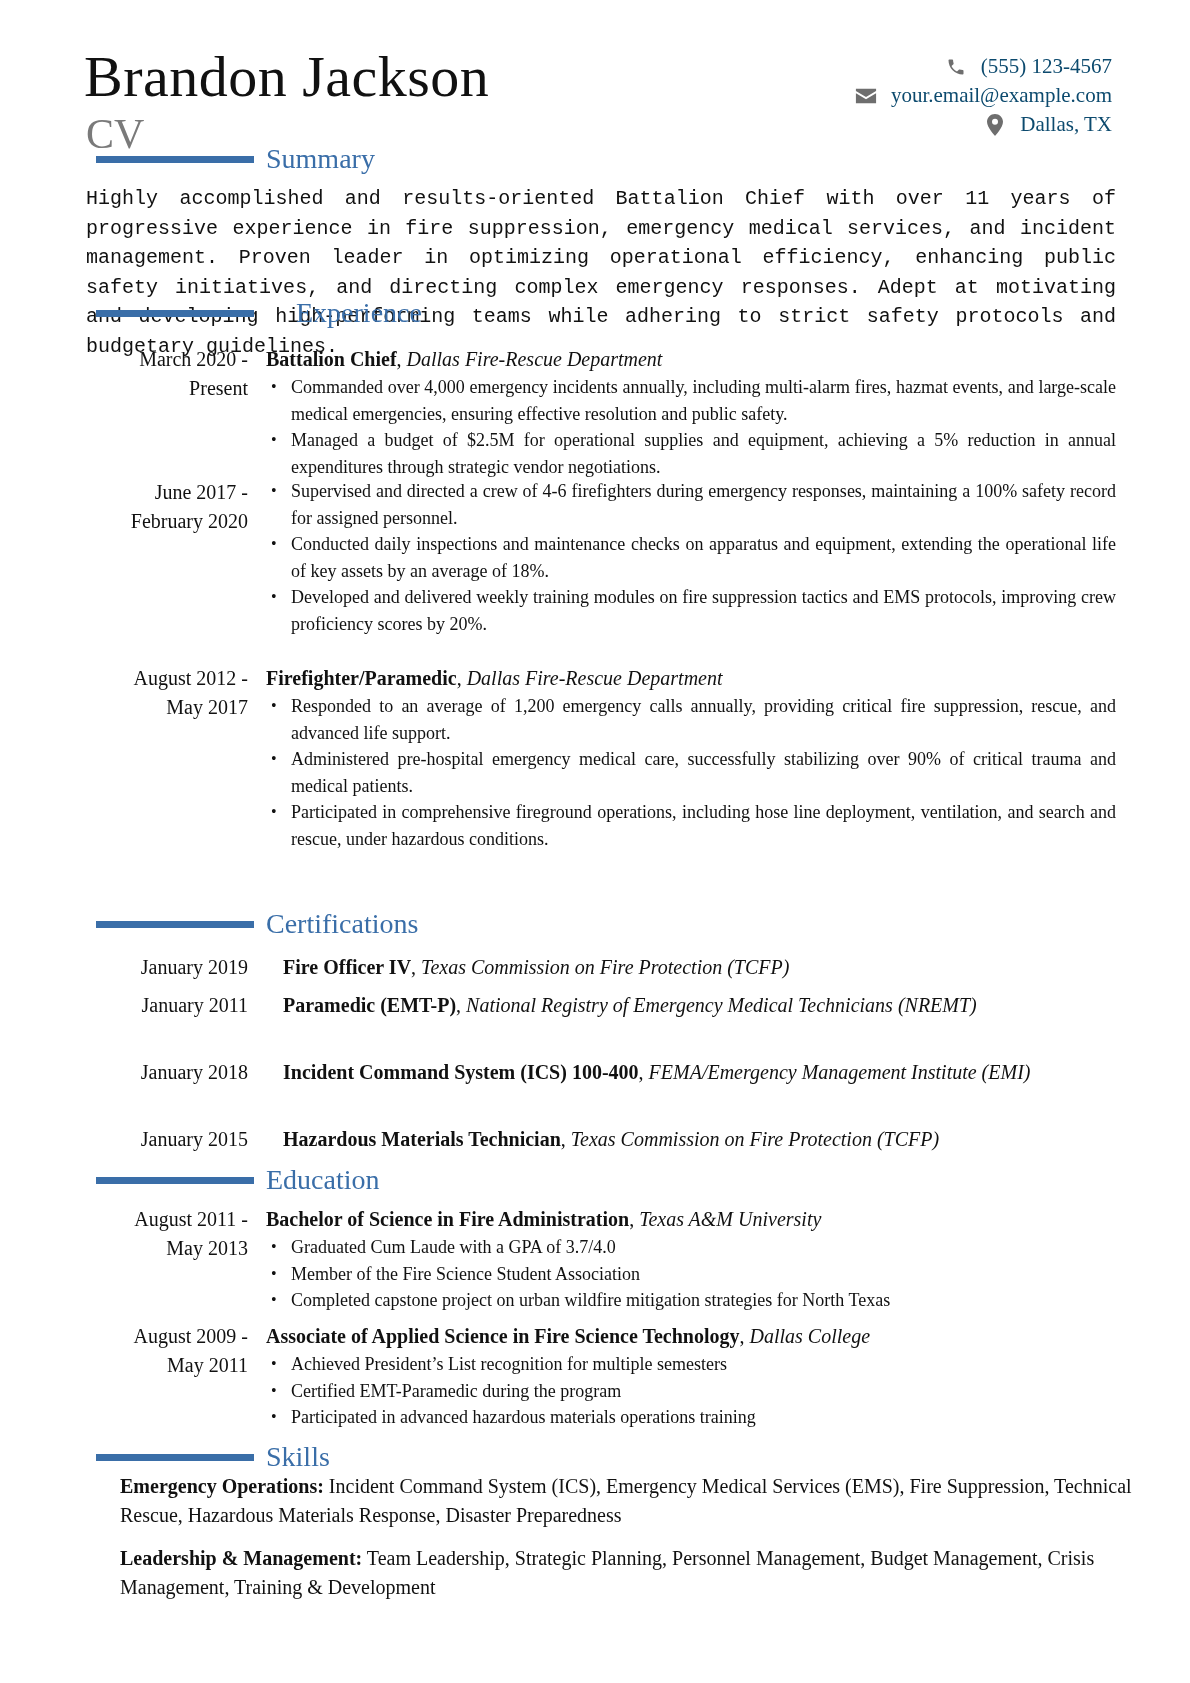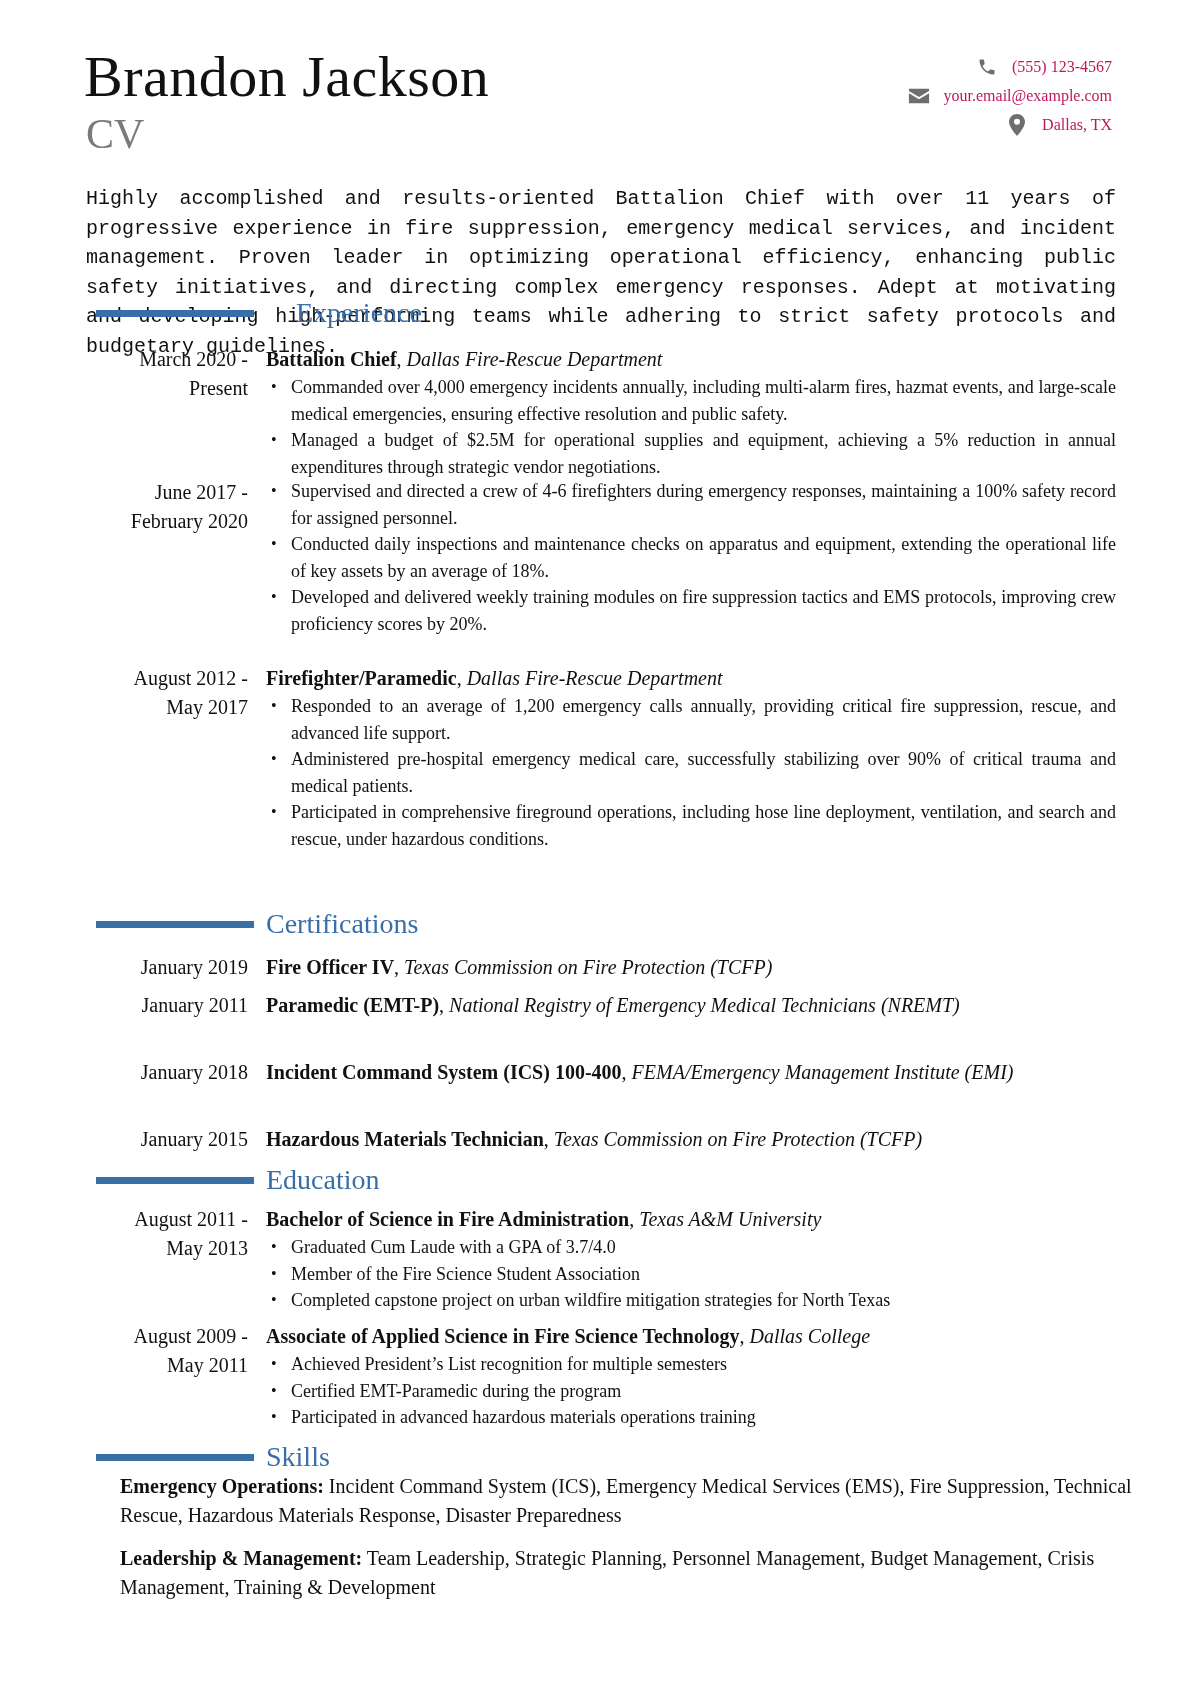--- a/index.html
+++ b/index.html
@@ -18,21 +18,21 @@
     font-family: "Liberation Serif", serif;
     font-size: 58px; line-height: 66px; color: #111; letter-spacing: 0.5px;
   }
   .cvlabel {
     position: absolute; left: 86px; top: 110px;
     font-family: "Liberation Serif", serif;
     font-size: 42px; line-height: 48px; color: #7a7a7a;
   }
   .contact {
     position: absolute; right: 78px; top: 52px; text-align: right;
-    font-family: "Liberation Serif", serif; font-size: 16px; color: #be185d;
+    font-family: "Liberation Serif", serif; font-size: 21px; color: #0c4a6e;
   }
   .contact-row { display: flex; justify-content: flex-end; align-items: center; height: 29px; }
   .contact-row .ico { width: 22px; height: 22px; margin-right: 14px; display: inline-flex; align-items: center; justify-content: center; }
   .contact-row svg { fill: #6e6e6e; }
 
   
   .section-head { position: absolute; left: 96px; height: 34px; display: flex; align-items: center; }
   .section-head .bar { width: 158px; height: 7px; background: #3a6ea8; margin-right: 12px; }
   .section-head .title {
     font-family: "Liberation Serif", serif; font-size: 28px; color: #3a6ea8; line-height: 34px;
@@ -54,21 +54,21 @@
   .entry .head i { font-style: italic; }
   ul.bul { list-style: none; }
   ul.bul li {
     position: relative; padding-left: 25px;
     font-family: "Liberation Serif", serif; font-size: 18px; line-height: 26.5px; text-align: justify;
   }
   ul.bul li::before {
     content: "\2022"; position: absolute; left: 5px; top: 0; font-size: 16px;
   }
 
-  .cert .head { line-height: 29px; }
+  .cert .head { line-height: 29px; margin-left: 17px; }
 
   .skills { position: absolute; left: 76px; width: 1040px; margin-left: 44px; }
   .skills p { font-family: "Liberation Serif", serif; font-size: 20px; line-height: 29px; }
   .skills b { font-weight: bold; }
 </style>
 </head>
 <body>
 
 <div class="page">
 
@@ -96,20 +96,24 @@
     <div class="contact-row">
       <span class="ico">
         <svg width="16" height="22" viewBox="0 0 16 22">
             <path d="M8 0C3.6 0 0 3.4 0 7.8 0 13.5 8 22 8 22s8-8.5 8-14.2C16 3.4 12.4 0 8 0zm0 10.8a3 3 0 1 1 0-6 3 3 0 0 1 0 6z"></path>
           </svg>
       </span>
       <span>Dallas, TX</span>
     </div>
   </div>
 
+  <div class="section-head" style="top:142px;">
+    <div class="bar"></div>
+    <div class="title">Summary</div>
+  </div>
   <div class="summary text">Highly accomplished and results-oriented Battalion Chief with over 11 years of progressive experience in fire suppression, emergency medical services, and incident management. Proven leader in optimizing operational efficiency, enhancing public safety initiatives, and directing complex emergency responses. Adept at motivating and developing high-performing teams while adhering to strict safety protocols and budgetary guidelines.</div>
 
   <div class="section-head" style="top:296px;gap:30px;">
     <div class="bar"></div>
     <div class="title">Experience</div>
   </div>
 
   <div class="entry" style="top:345px;">
     <div class="date">
       <div>March 2020 -</div>

